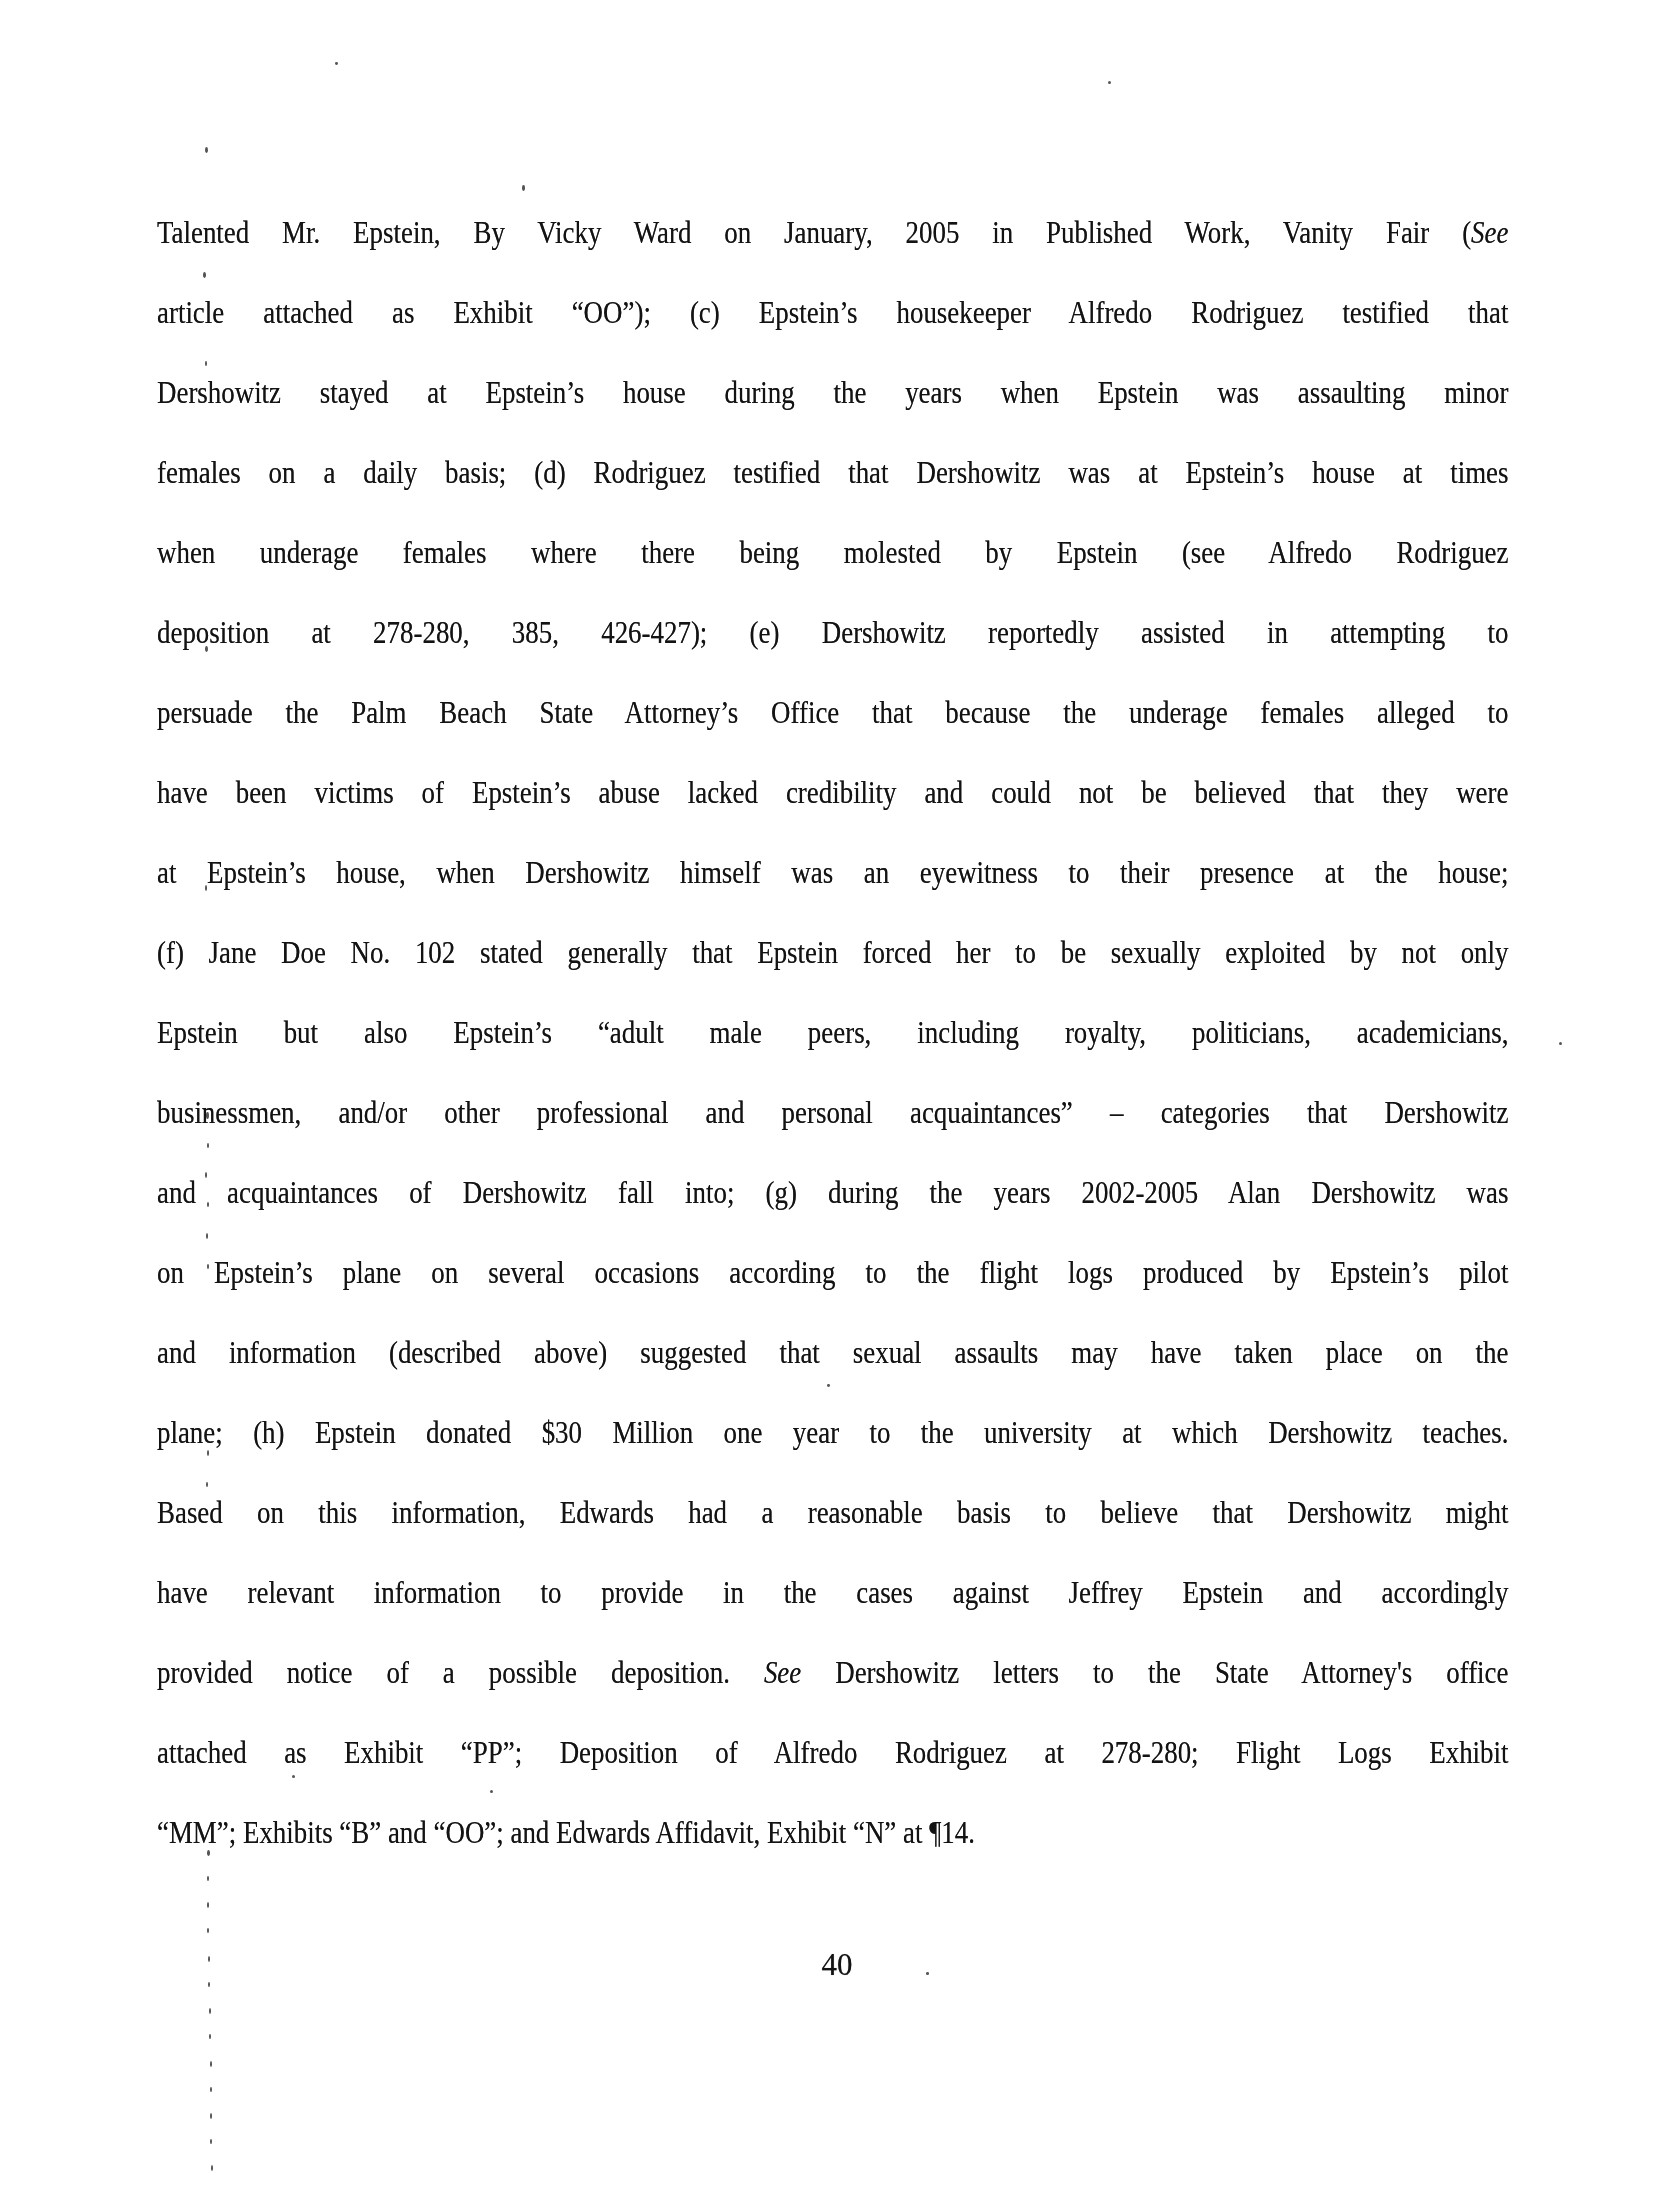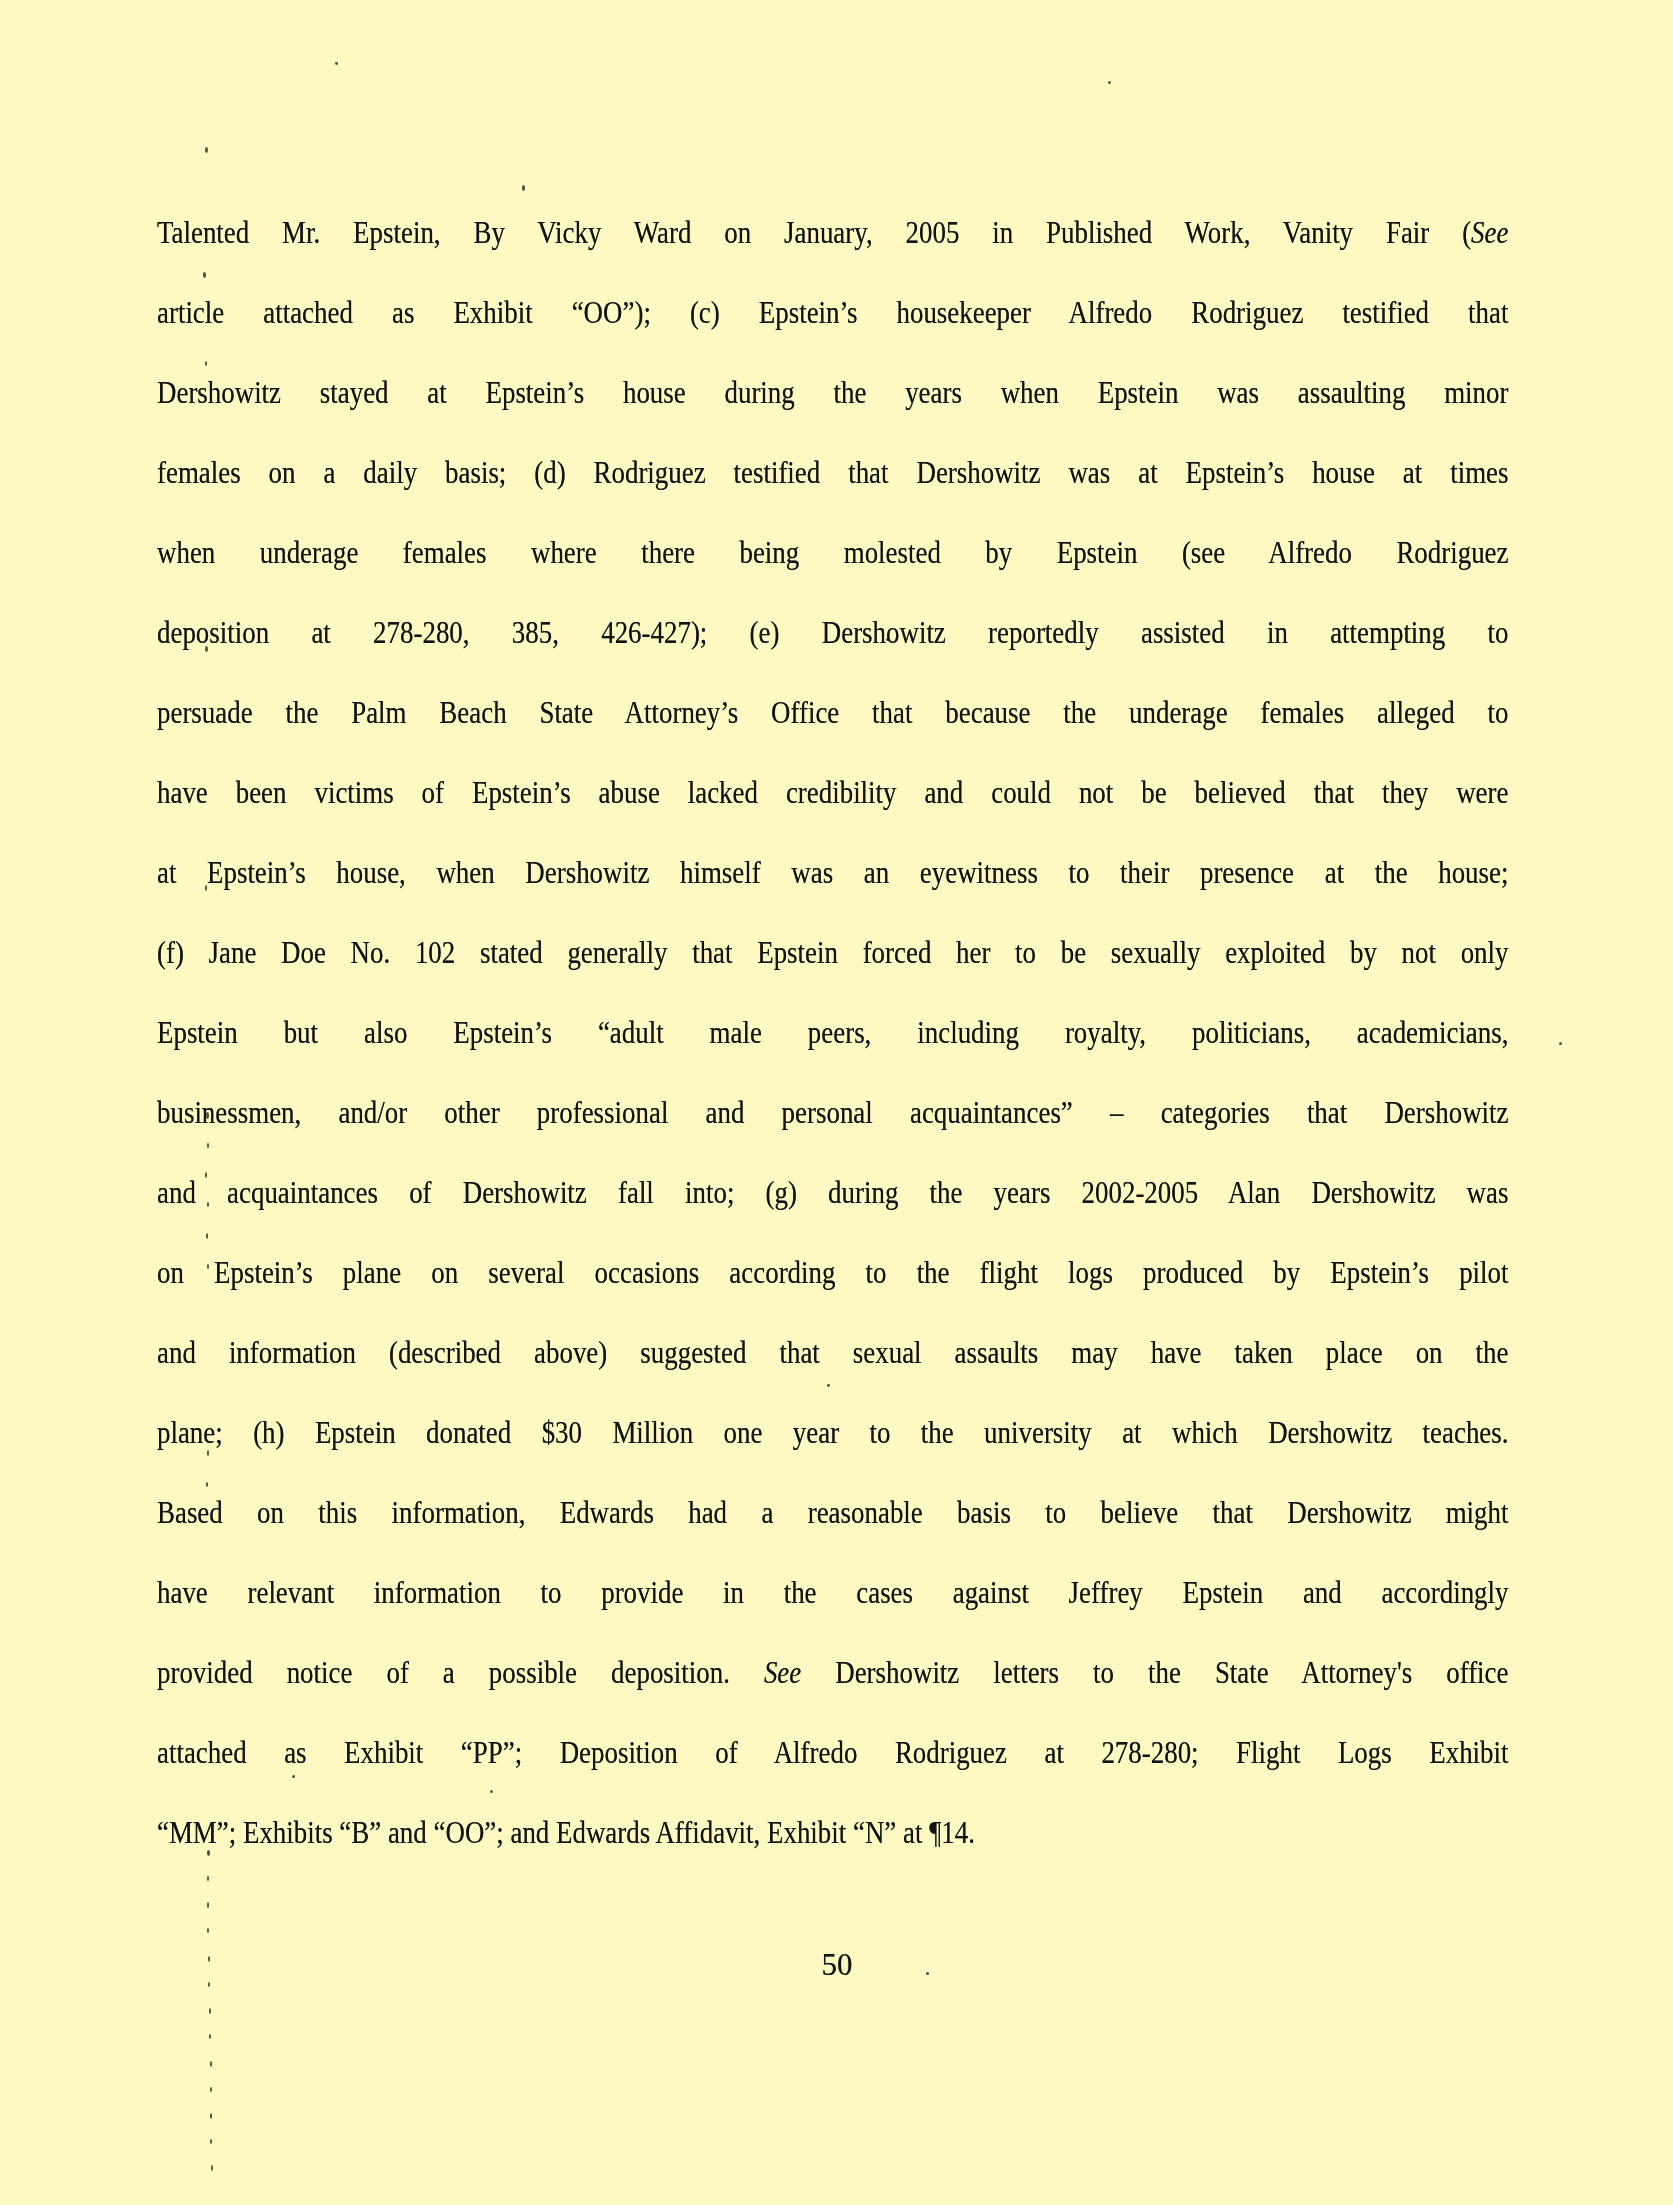--- a/index.html
+++ b/index.html
@@ -4,21 +4,21 @@
 <style>
   html, body {
     margin: 0;
     padding: 0;
     background: #e8e8e8;
   }
   .page {
     position: relative;
     width: 1674px;
     height: 2205px;
-    background: #fef9c3;
+    background: #ffffff;
     overflow: hidden;
     font-family: "Liberation Serif", "DejaVu Serif", serif;
     color: #131313;
   }
   .text-block {
     position: absolute;
     left: 157px;
     top: 193px;
     width: 1557px;
     transform: scaleX(0.868);
@@ -76,21 +76,21 @@
       <div class="line"><span>and acquaintances of Dershowitz fall into; (g) during the years 2002-2005 Alan Dershowitz was</span></div>
       <div class="line"><span>on Epstein’s plane on several occasions according to the flight logs produced by Epstein’s pilot</span></div>
       <div class="line"><span>and information (described above) suggested that sexual assaults may have taken place on the</span></div>
       <div class="line"><span>plane; (h) Epstein donated $30 Million one year to the university at which Dershowitz teaches.</span></div>
       <div class="line"><span>Based on this information, Edwards had a reasonable basis to believe that Dershowitz might</span></div>
       <div class="line"><span>have relevant information to provide in the cases against Jeffrey Epstein and accordingly</span></div>
       <div class="line"><span>provided notice of a possible deposition.  </span><span class="it">See</span><span> Dershowitz letters to the State Attorney's office</span></div>
       <div class="line"><span>attached as Exhibit “PP”; Deposition of Alfredo Rodriguez at 278-280; Flight Logs Exhibit</span></div>
       <div class="line last"><span>“MM”; Exhibits “B” and “OO”; and Edwards Affidavit, Exhibit “N” at ¶14.</span></div>
     </div>
-  <div class="page-number">50</div>
+  <div class="page-number">40</div>
 <span class="artifact" style="left: 335px; top: 62px; width: 2.8px; height: 2.8px;"></span>
     <span class="artifact" style="left: 1108px; top: 81px; width: 3.4px; height: 3.4px;"></span>
     <span class="artifact" style="left: 522px; top: 185px; width: 3.4px; height: 5.5px;"></span>
     <span class="artifact" style="left: 205px; top: 147px; width: 2.8px; height: 6.2px;"></span>
     <span class="artifact" style="left: 203px; top: 272px; width: 2.8px; height: 5.5px;"></span>
     <span class="artifact" style="left: 205px; top: 361px; width: 2.1px; height: 4.8px;"></span>
     <span class="artifact" style="left: 205px; top: 646px; width: 2.8px; height: 6.2px;"></span>
     <span class="artifact" style="left: 886px; top: 638px; width: 3.4px; height: 3.4px;"></span>
     <span class="artifact" style="left: 205px; top: 885px; width: 2.1px; height: 5.5px;"></span>
     <span class="artifact" style="left: 206px; top: 1112px; width: 2.8px; height: 6.9px;"></span>

